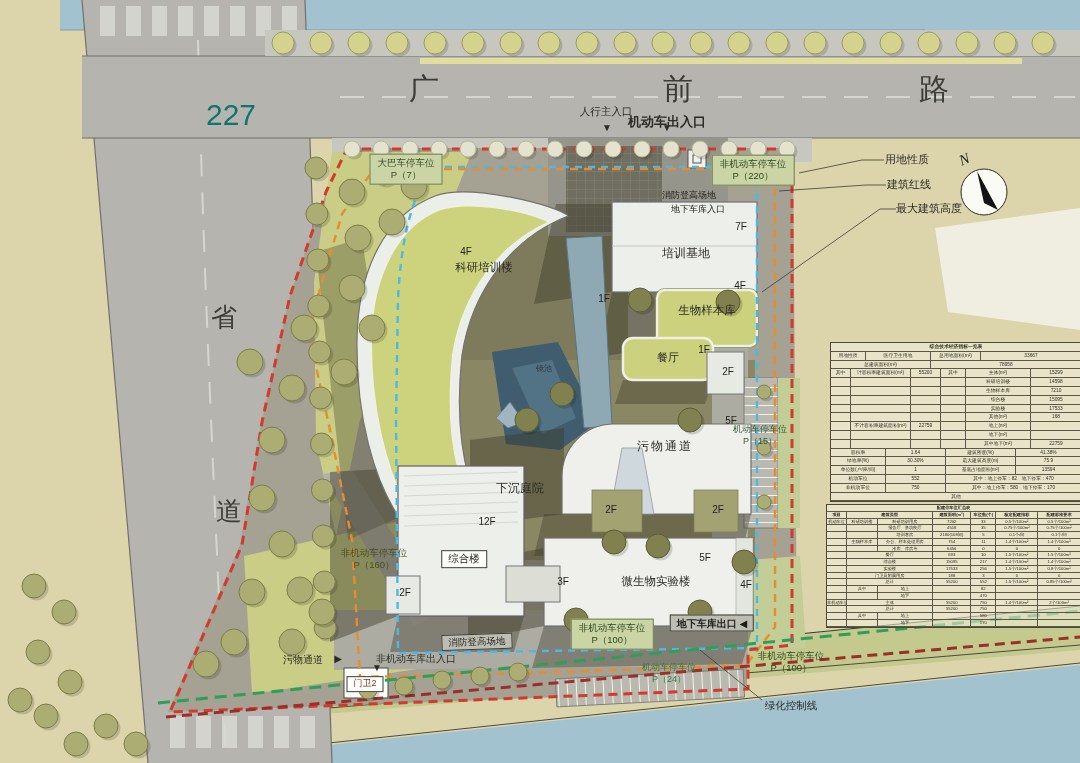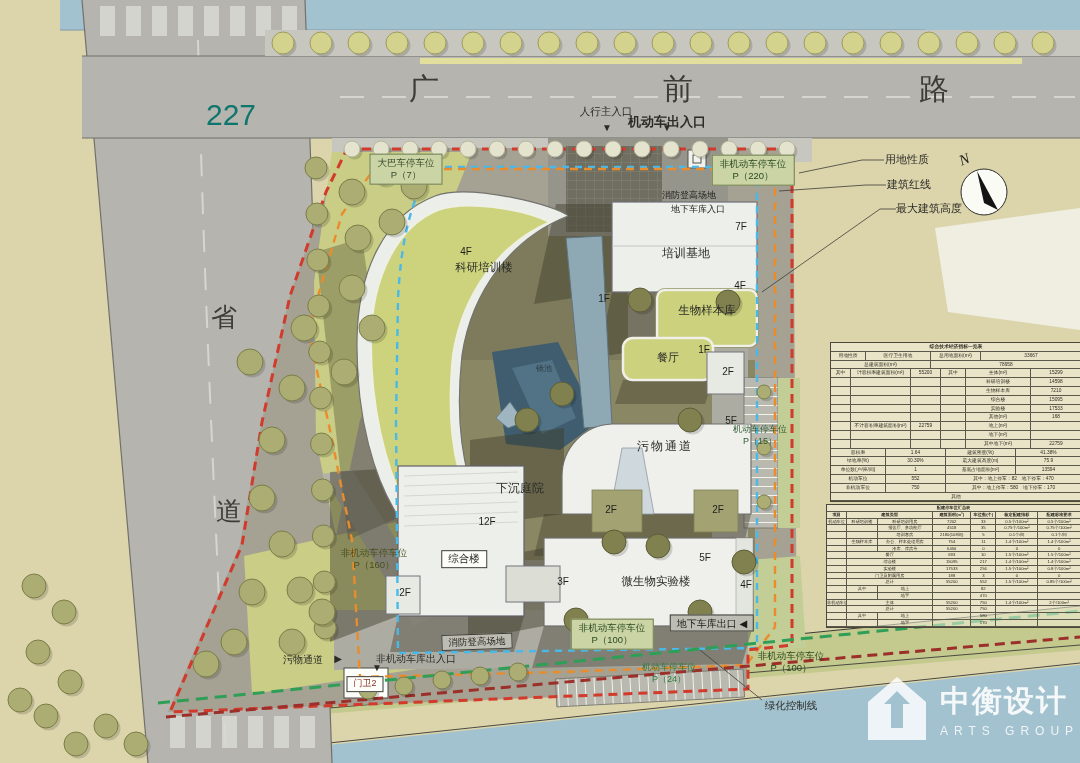--- a/index.html
+++ b/index.html
@@ -427,21 +427,21 @@
       <div class="lbl" style="left: 746px; top: 584px; font-size: 10px; color: rgb(31, 31, 28); transform: translate(-50%, -50%);">4F</div>
       <div class="lbl" style="left: 374px; top: 559px; font-size: 9.5px; color: rgb(71, 78, 30); transform: translate(-50%, -50%);">非机动车停车位
 P（160）</div>
       <div class="lbl" style="left: 303px; top: 659px; font-size: 10px; transform: translate(-50%, -50%);">污物通道</div>
       <div class="lbl" style="left: 338px; top: 658px; font-size: 10px; transform: translate(-50%, -50%);">▶</div>
       <div class="lbl" style="left: 416px; top: 658px; font-size: 10px; transform: translate(-50%, -50%);">非机动车库出入口</div>
       <div class="lbl" style="left: 377px; top: 667px; font-size: 10px; transform: translate(-50%, -50%);">▼</div>
       <div class="lbl box-gray" style="left: 477px; top: 642px; font-size: 9.5px; color: rgb(38, 38, 31); transform: translate(-50%, -50%) rotate(-2deg);">消防登高场地</div>
       <div class="lbl box-green" style="left: 612px; top: 634px; font-size: 9.5px; color: rgb(40, 72, 31); transform: translate(-50%, -50%);">非机动车停车位
 P（100）</div>
-      <div class="lbl box-gray" style="left: 712px; top: 623px; font-size: 10px; color: rgb(28, 28, 26); transform: translate(-50%, -50%);">地下车库出口 ◀</div>
+      <div class="lbl box-gray" style="left: 712px; top: 623px; font-size: 10px; color: rgb(28, 28, 26); transform: translate(-50%, -50%); font-weight: bold;">地下车库出口 ◀</div>
       <div class="lbl" style="left: 791px; top: 662px; font-size: 9.5px; color: rgb(40, 72, 31); transform: translate(-50%, -50%);">非机动车停车位
 P（100）</div>
       <div class="lbl" style="left: 669px; top: 674px; font-size: 9px; color: rgb(45, 122, 62); transform: translate(-50%, -50%);">机动车停车位
 P（24）</div>
       <div class="lbl" style="left: 791px; top: 706px; font-size: 10.5px; transform: translate(-50%, -50%);">绿化控制线</div>
       <div class="lbl box-white" style="left: 365px; top: 684px; font-size: 9px; color: rgb(138, 50, 38); transform: translate(-50%, -50%);">门卫2</div>
     </div>
 <div id="tables">
       <div class="tbl" style="left: 830px; top: 342px; width: 250px; font-size: 4.8px;">
         <div class="tr th" style="height: 8.8px;">
@@ -715,23 +715,14 @@
 
 
 <div class="compass">
   <svg width="84" height="84">
     <circle cx="42" cy="46" r="23" fill="#fbfbf5" stroke="#2e2e2a" stroke-width="1"></circle>
     <polygon points="35,25 56,64 42,57" fill="#141414"></polygon>
     <text x="18" y="20" font-size="15" font-style="italic" font-family="Liberation Serif, DejaVu Serif, serif" fill="#1e1e1a" transform="rotate(-22 18 16)">N</text>
   </svg>
 </div>
 
-<div class="logo">
-  <svg width="62" height="66">
-    <path fill-rule="evenodd" fill="rgba(255,255,255,0.82)" d="M31,1 L60,26 L60,64 L2,64 L2,26 Z M31,15 L44,28 L37,28 L37,52 L25,52 L25,28 L18,28 Z"></path>
-  </svg>
-  <div class="logo-txt">
-    <div class="logo-cn">中衡设计</div>
-    <div class="logo-en">ARTS GROUP</div>
-  </div>
+
 </div>
 
-</div>
-
 </body></html>

